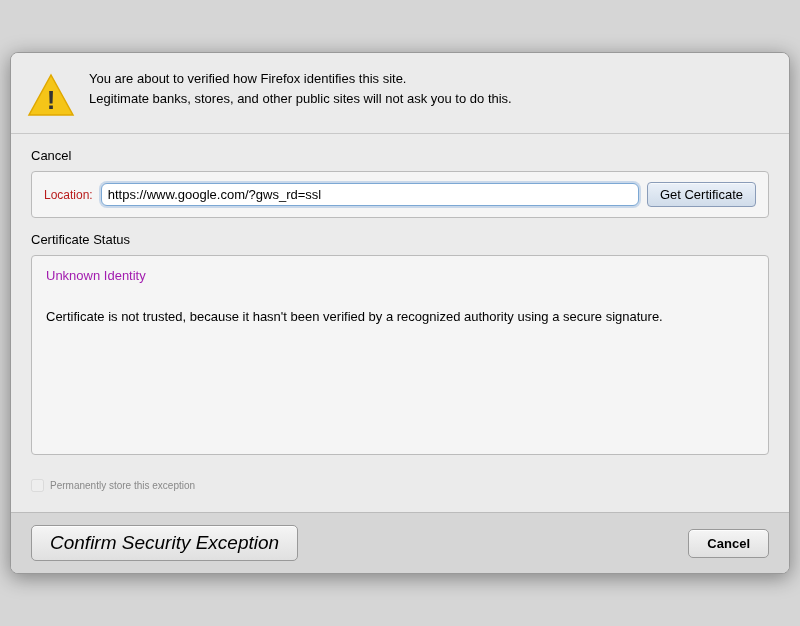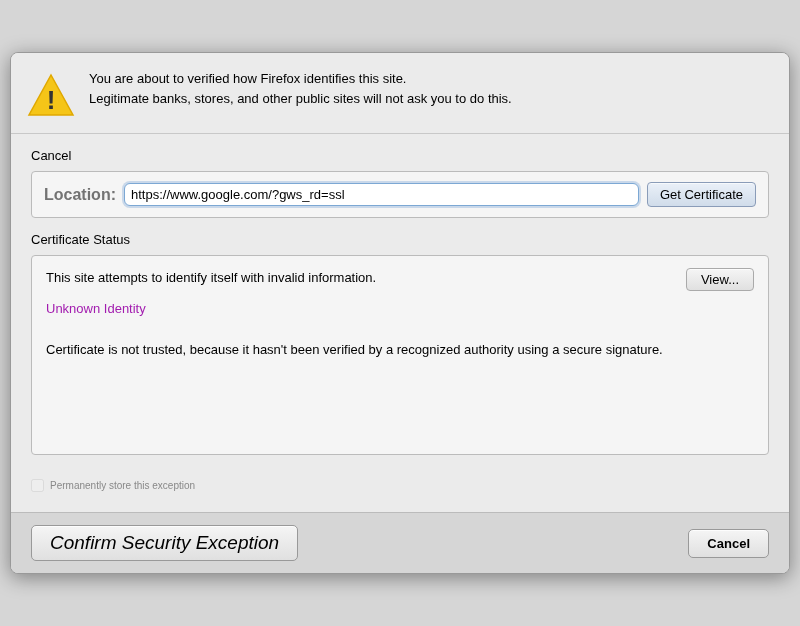--- a/index.html
+++ b/index.html
@@ -83,24 +83,23 @@
       background: #f5f5f5;
       border: 1px solid #bbb;
       border-radius: 4px;
       padding: 10px 12px;
       display: flex;
       align-items: center;
       gap: 8px;
     }
 
     .location-label {
-      font-size: 16px;
-      color: #737373;
+      font-size: 12px;
+      color: #b91c1c;
       white-space: nowrap;
-      font-weight: bold;
     }
 
     .location-input {
       flex: 1;
       border: 1px solid #7ca8d4;
       border-radius: 6px;
       padding: 3px 6px;
       font-size: 13px;
       background: #fff;
       outline: none;
@@ -256,24 +255,20 @@
       <div class="server-box">
         <span class="location-label">Location:</span>
         <input class="location-input" type="text" value="https://www.google.com/?gws_rd=ssl" style="">
         <button class="get-cert-button">Get Certificate</button>
       </div>
     </div>
 
     <div class="cert-section">
       <div class="section-label">Certificate Status</div>
       <div class="cert-box">
-        <div class="cert-status-row">
-          <span class="cert-status-text">This site attempts to identify itself with invalid information.</span>
-          <button class="view-button">View...</button>
-        </div>
         <div class="unknown-identity">Unknown Identity</div>
         <div class="cert-detail">Certificate is not trusted, because it hasn't been verified by a recognized authority using a secure signature.</div>
       </div>
     </div>
 
     <div class="checkbox-row">
       <input type="checkbox" id="permanently-store" disabled="" style="">
       <label class="checkbox-label" for="permanently-store">Permanently store this exception</label>
     </div>
 

